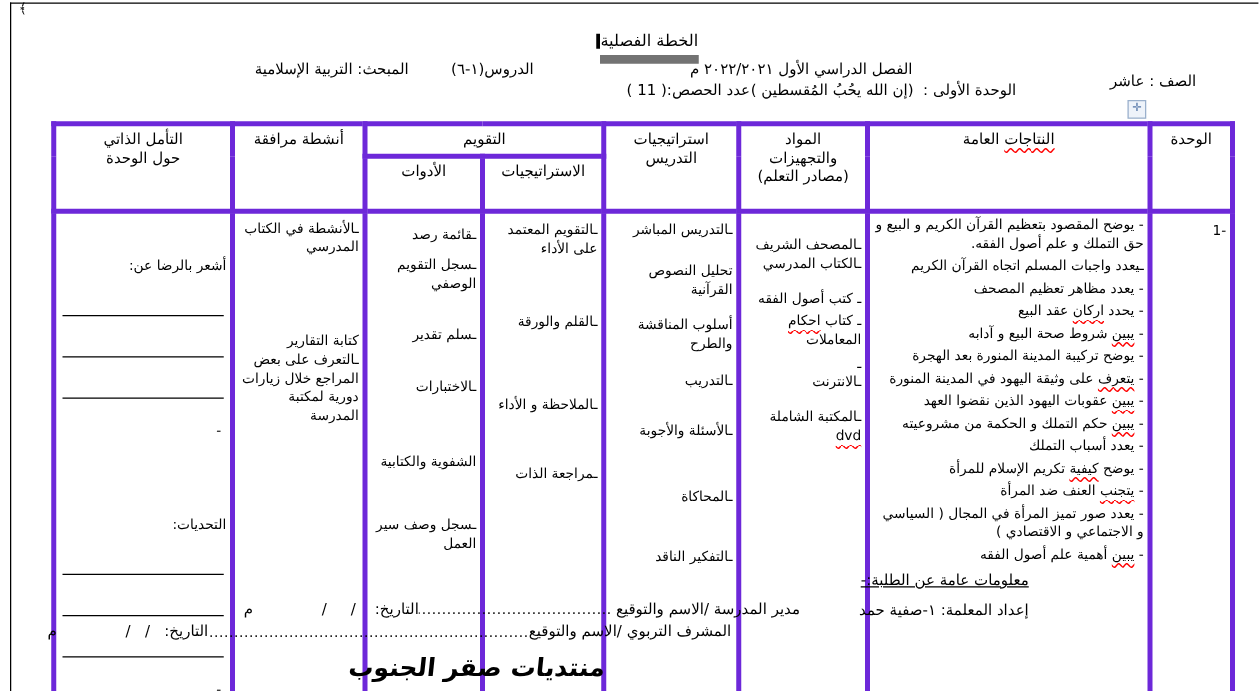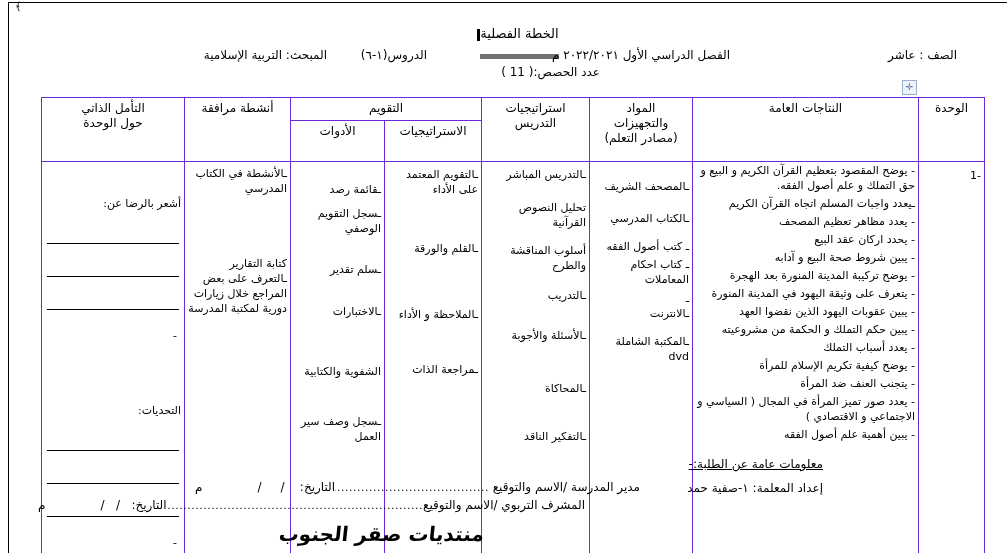--- a/index.html
+++ b/index.html
@@ -5,81 +5,81 @@
   html,body{margin:0;padding:0;background:#fff;}
   #canvas{position:relative;width:1007px;height:553px;background:#ffffff;overflow:hidden;
           font-family:"DejaVu Sans",sans-serif;color:#000;}
   
   .line-top{position:absolute;left:8px;top:2px;width:999px;border-top:1px solid #000;}
   .line-left{position:absolute;left:8px;top:2px;height:551px;border-left:1px solid #000;}
   .corner-mark{position:absolute;left:15px;top:0;font-size:11px;}
 
   
   .title-wrap{position:absolute;left:448px;top:26px;width:140px;text-align:center;font-size:13px;}
-  .title-text{border-bottom:5px solid #737373;padding-bottom:13px;}
+  .title-text{border-bottom:7px solid #737373;padding-bottom:3px;}
   .caret{display:inline-block;width:3px;height:12px;background:#000;vertical-align:middle;}
   .hline{position:absolute;font-size:12px;white-space:pre;}
-  .h-grade{right:50px;top:48px;}
+  .h-grade{right:50px;top:58px;}
   .h-semester{right:277px;top:48px;}
   .h-subject{right:680px;top:48px;}
   .h-lessons{right:580px;top:48px;}
   .h-unit{right:194px;top:65px;}
   .h-periods{right:407px;top:65px;}
   .h-range{right:547px;top:64px;}
 
   .move-handle{position:absolute;left:902px;top:80px;width:13px;height:13px;border:1px solid #9ab0cc;
     background:#eef3fa;color:#5577a8;font-size:9px;line-height:13px;text-align:center;cursor:move;}
 
   
   table.plan{position:absolute;left:41px;top:97px;border-collapse:collapse;table-layout:fixed;direction:rtl;}
-  table.plan th,table.plan td{border:1px solid #6d28d9;vertical-align:top;font-weight:normal;
+  table.plan th,table.plan td{border:4px solid #6d28d9;vertical-align:top;font-weight:normal;
     padding:1px 3px;white-space:pre-line;}
   table.plan th{font-size:12px;text-align:center;line-height:15px;padding-top:3px;}
   table.plan td{font-size:11px;line-height:15px;height:291px;text-align:right;}
   tr.hrow1 th{height:18px;}
   tr.hrow2 th{height:36px;}
   .cell-item{white-space:pre-line;}
   .unit-cell{text-align:left;font-weight:bold;font-size:12px;}
   .unit-num{direction:ltr;unicode-bidi:bidi-override;display:inline-block;margin:5px 0 0 4px;}
 
   .col-outcomes .cell-item{margin-bottom:3px;}
   .col-materials .cell-item:nth-child(1){margin-top:16px}
-  .col-materials .cell-item:nth-child(2){margin-top:17px}
+  .col-materials .cell-item:nth-child(2){}
   .col-materials .cell-item:nth-child(3){margin-top:13px}
   .col-materials .cell-item:nth-child(4){margin-top:3px}
   .col-materials .cell-item:nth-child(5){margin-top:4px}
   .col-materials .cell-item:nth-child(6){margin-top:13px}
   .col-teaching .cell-item:nth-child(1){margin-top:4px}
   .col-teaching .cell-item:nth-child(2){margin-top:18px}
   .col-teaching .cell-item:nth-child(3){margin-top:13px}
   .col-teaching .cell-item:nth-child(4){margin-top:15px}
   .col-teaching .cell-item:nth-child(5){margin-top:25px}
   .col-teaching .cell-item:nth-child(6){margin-top:38px}
   .col-teaching .cell-item:nth-child(7){margin-top:33px}
   .col-evalstrat .cell-item:nth-child(1){margin-top:4px}
   .col-evalstrat .cell-item:nth-child(2){margin-top:44px}
   .col-evalstrat .cell-item:nth-child(3){margin-top:48px;line-height:22px;}
   .col-evalstrat .cell-item:nth-child(4){margin-top:36px}
-  .col-tools .cell-item:nth-child(1){margin-top:19px}
+  .col-tools .cell-item:nth-child(1){margin-top:8px}
   .col-tools .cell-item:nth-child(2){margin-top:9px}
   .col-tools .cell-item:nth-child(3){margin-top:26px}
   .col-tools .cell-item:nth-child(4){margin-top:27px}
   .col-tools .cell-item:nth-child(5){margin-top:45px}
   .col-tools .cell-item:nth-child(6){margin-top:35px}
   .col-activities .cell-item:nth-child(1){margin-top:3px}
   .col-activities .cell-item:nth-child(2){margin-top:60px}
   .col-activities .cell-item:nth-child(3){}
 
   .refl-section{margin-bottom:4px;}
   .refl-label{margin-top:3px;}
   .refl-line{height:17px;border-bottom:1px solid #000;margin:0 2px;}
   .refl-dash{margin:3px 4px 5px 0;}
   .refl-section:nth-of-type(2) .refl-label{margin-top:6px;}
 
-  .misspelled{text-decoration-style:wavy;
+  .misspelled{text-decoration:underline;text-decoration-style:wavy;
     text-decoration-color:#ff0000;text-decoration-thickness:1px;text-underline-offset:3px;text-align:right;}
 
   
   .f-info{position:absolute;right:184px;top:457px;font-size:12px;text-decoration:underline;}
   .f-prepared{position:absolute;right:184px;top:481px;font-size:12px;}
   .sig-row{position:absolute;display:flex;direction:rtl;align-items:flex-end;font-size:12px;}
   .f-principal{right:367px;top:480px;width:445px;}
   .f-supervisor{right:422px;top:498px;width:547px;}
   .sig-label{white-space:pre;}
   .sig-dots{flex:1;overflow:hidden;white-space:nowrap;font-size:11px;letter-spacing:0.5px;}
@@ -100,20 +100,21 @@
   <span class="corner-mark">﴾</span>
 
   <div class="title-wrap">
     <span class="title-text">الخطة الفصلية</span><span class="caret"></span>
   </div>
 
   <div class="hline h-grade">الصف : عاشر</div>
   <div class="hline h-semester">الفصل الدراسي الأول ٢٠٢٢/٢٠٢١ م</div>
   <div class="hline h-subject">المبحث: التربية الإسلامية</div>
   <div class="hline h-lessons">الدروس(١-٦)</div>
+  <div class="hline h-unit">الوحدة الأولى :  (إن الله يحُبُ المُقسطين )</div>
   <div class="hline h-periods">عدد الحصص:( 11 )</div>
 
   <div class="move-handle">✛</div>
 
   <table class="plan">
     <colgroup>
       <col style="width:66px">
         <col style="width:226px">
         <col style="width:103px">
         <col style="width:108px">

